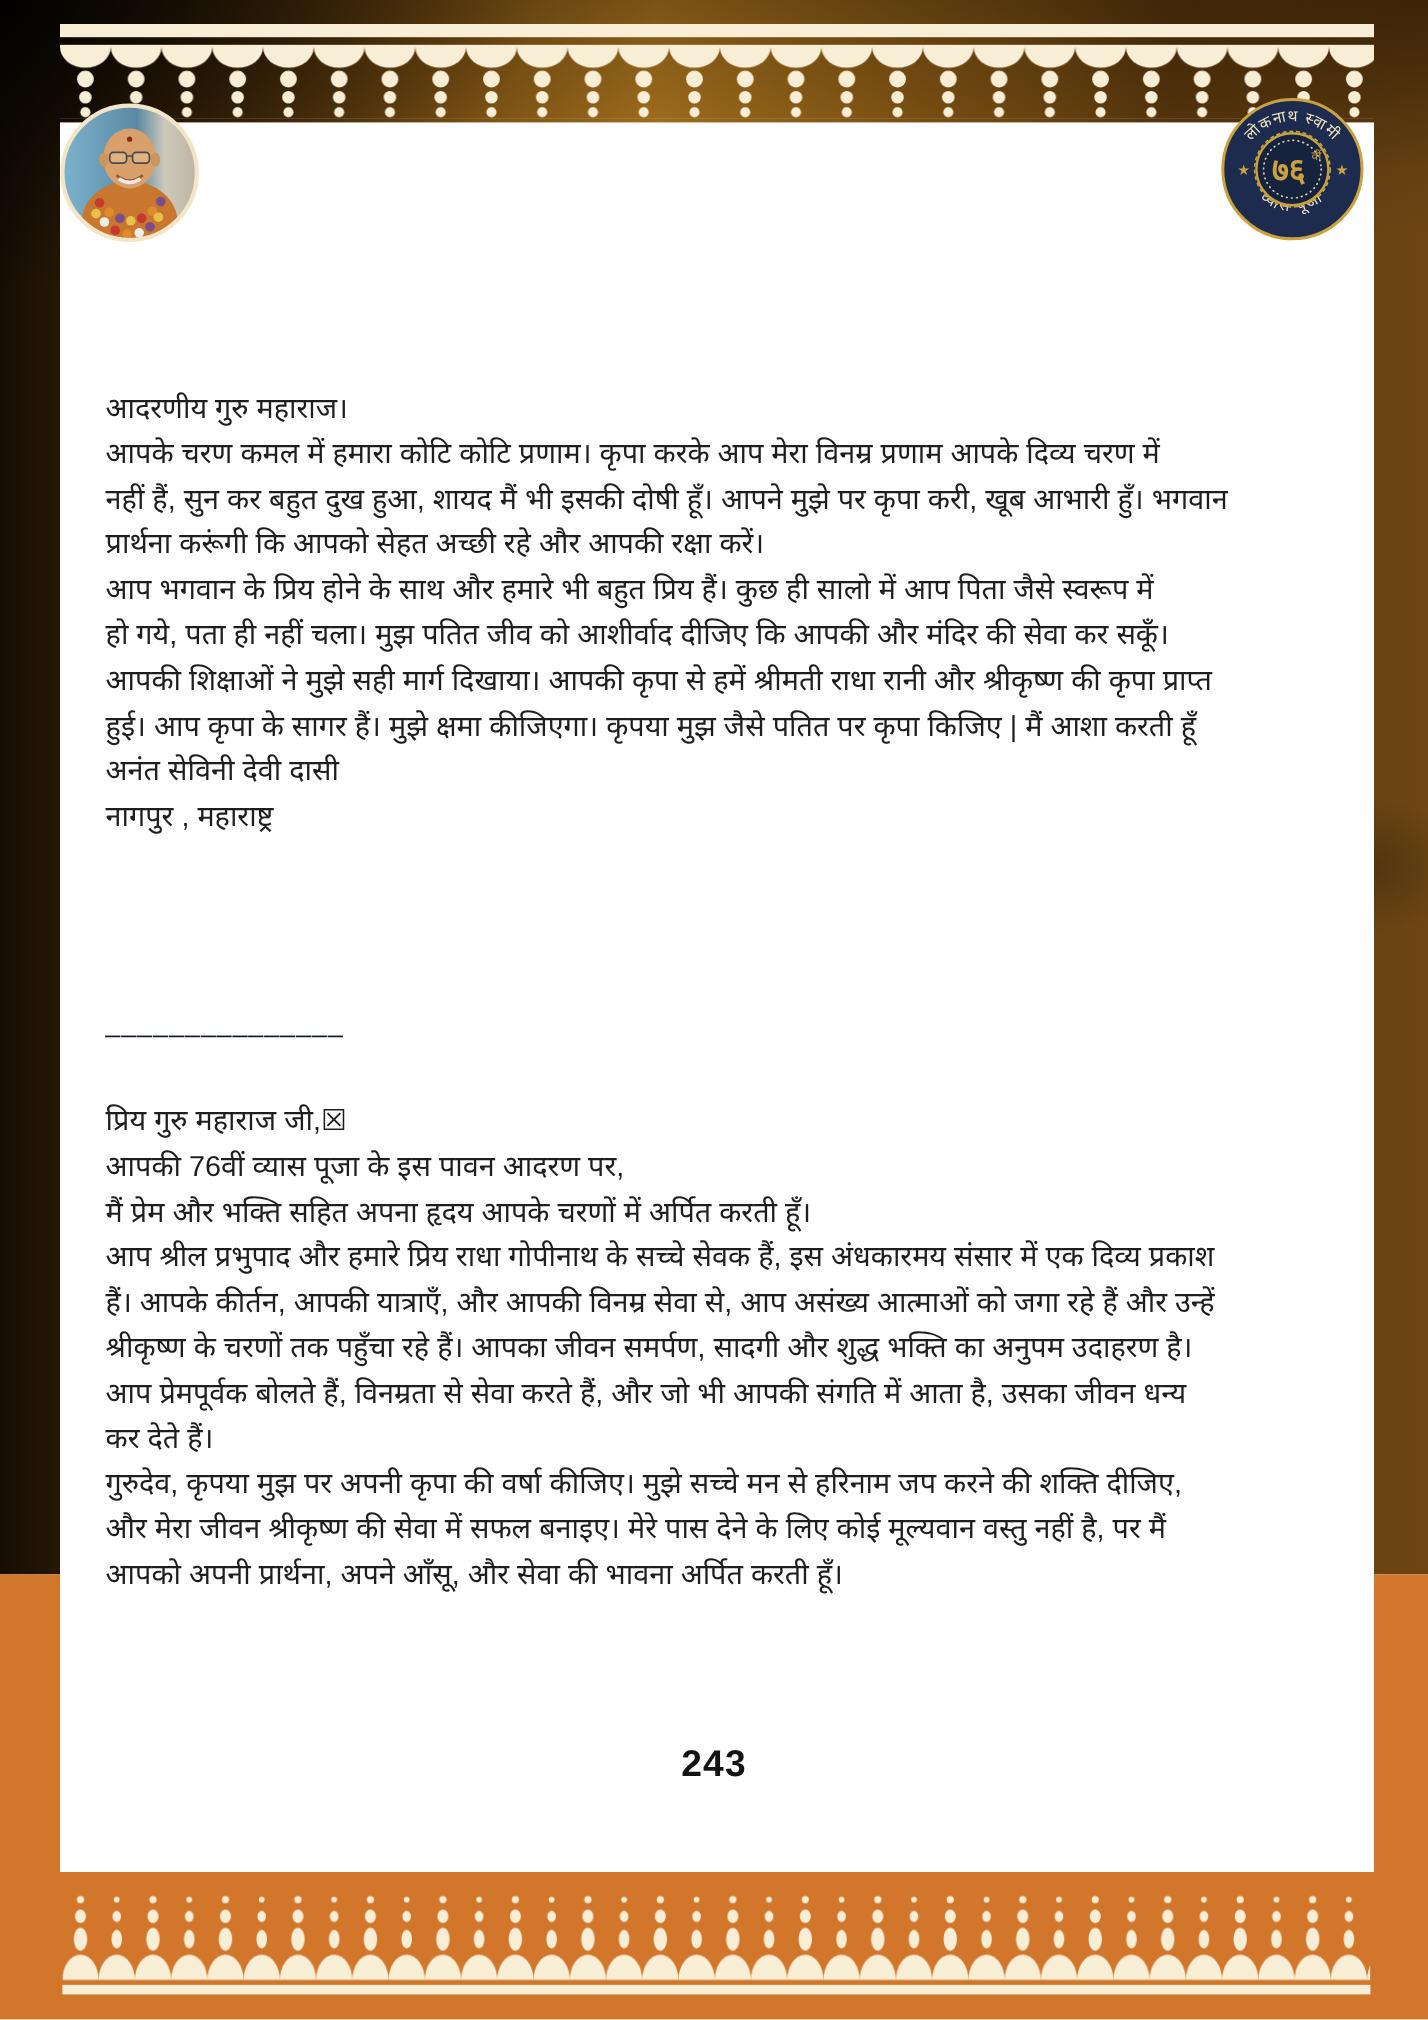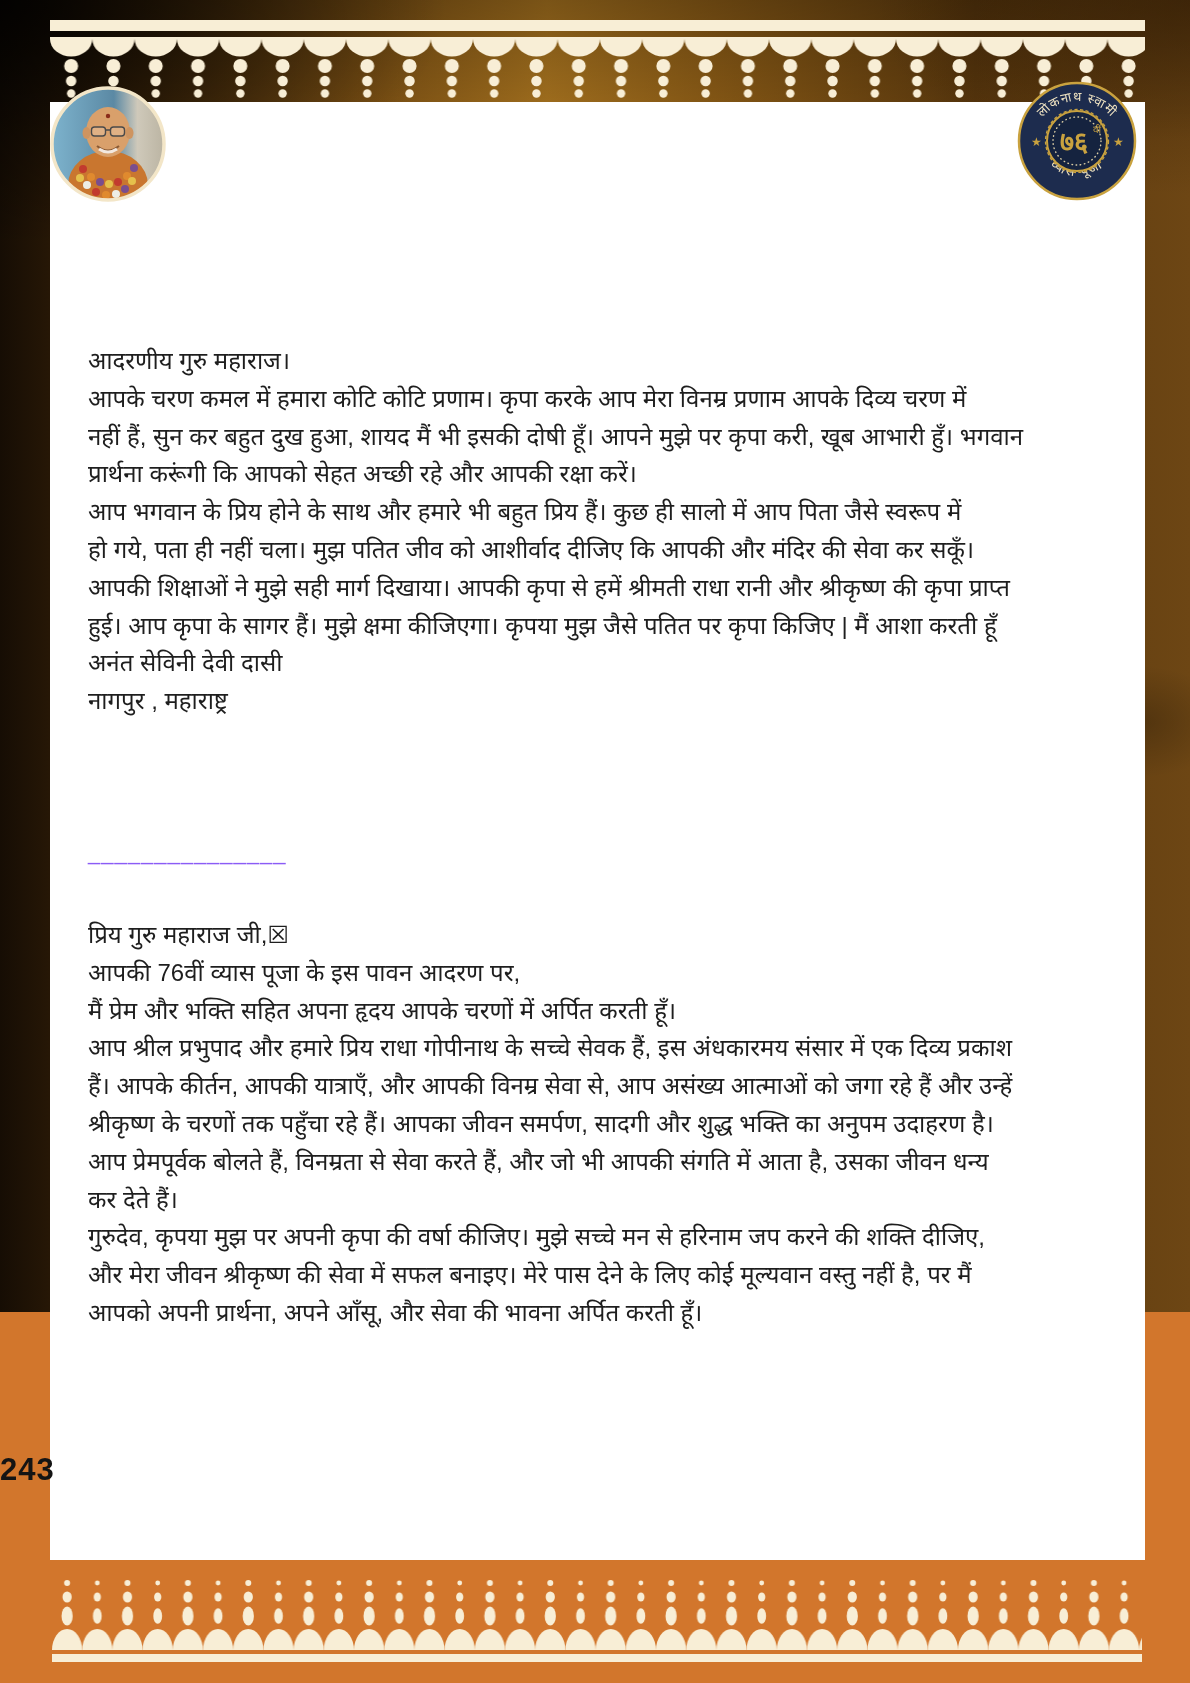--- a/index.html
+++ b/index.html
@@ -25,24 +25,24 @@
       radial-gradient(140px 70px at 70% 30%, rgba(255,220,140,.12), transparent 70%),
       radial-gradient(120px 80px at 96% 55%, rgba(0,0,0,.22), transparent 70%);
   }
   #frame-orange{left:0;top:1312px;width:1190px;height:371px;background:#D2762C;}
   #page-sheet{left:50px;top:102px;width:1095px;height:1458px;background:#ffffff;}
   #top-bar{left:50px;top:20px;width:1095px;height:11px;background:#F8EED6;}
   #bottom-line{left:52px;top:1654px;width:1090px;height:8px;background:#F8EED6;}
   
   .letter{left:88px;width:1030px;color:#1e1e1e;font-size:24px;}
   .line{height:37.8px;line-height:37.8px;white-space:nowrap;}
-  #letter-1{top:322px;margin-top:20px;}
+  #letter-1{top:322px;}
   #letter-2{top:916px;}
-  #divider{left:88px;top:840px;font-size:22px;letter-spacing:1px;color:#8b5cf6;}
-  #page-number{left:0;top:1452px;width:1190px;
+  #divider{left:88px;top:840px;font-size:22px;letter-spacing:1px;color:#0f172a;}
+  #page-number{left:0;top:1452px;width:1190px;text-align:center;
     font-size:31px;font-weight:bold;color:#141414;letter-spacing:1px;}
   svg{display:block;}
 </style>
 </head>
 <body>
 
 <div id="frame-texture" class="abs"></div>
 <div id="frame-orange" class="abs"></div>
 <div id="page-sheet" class="abs"></div>
 

